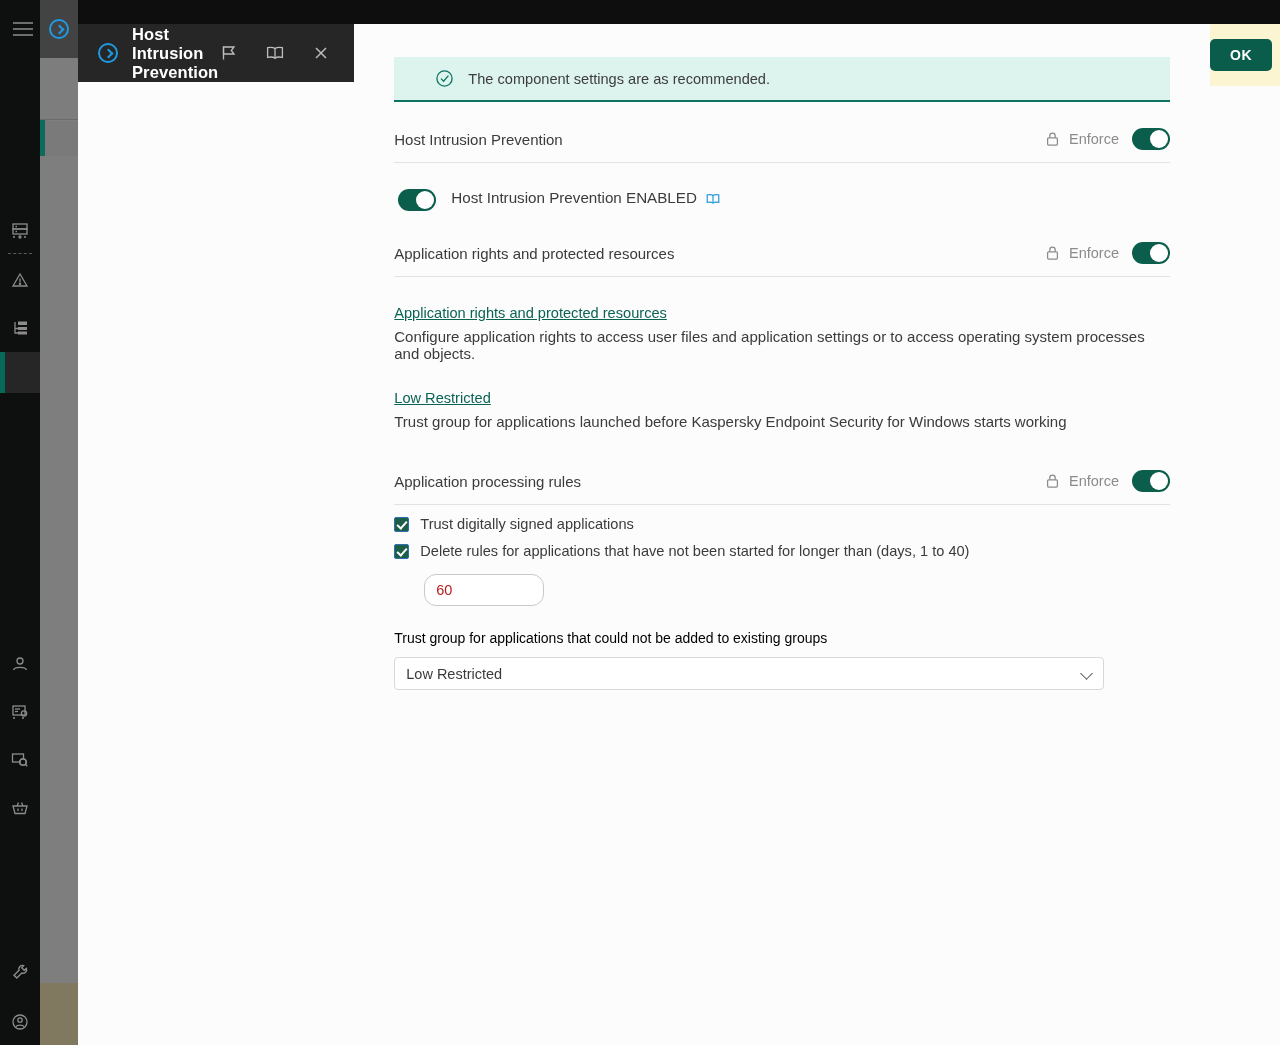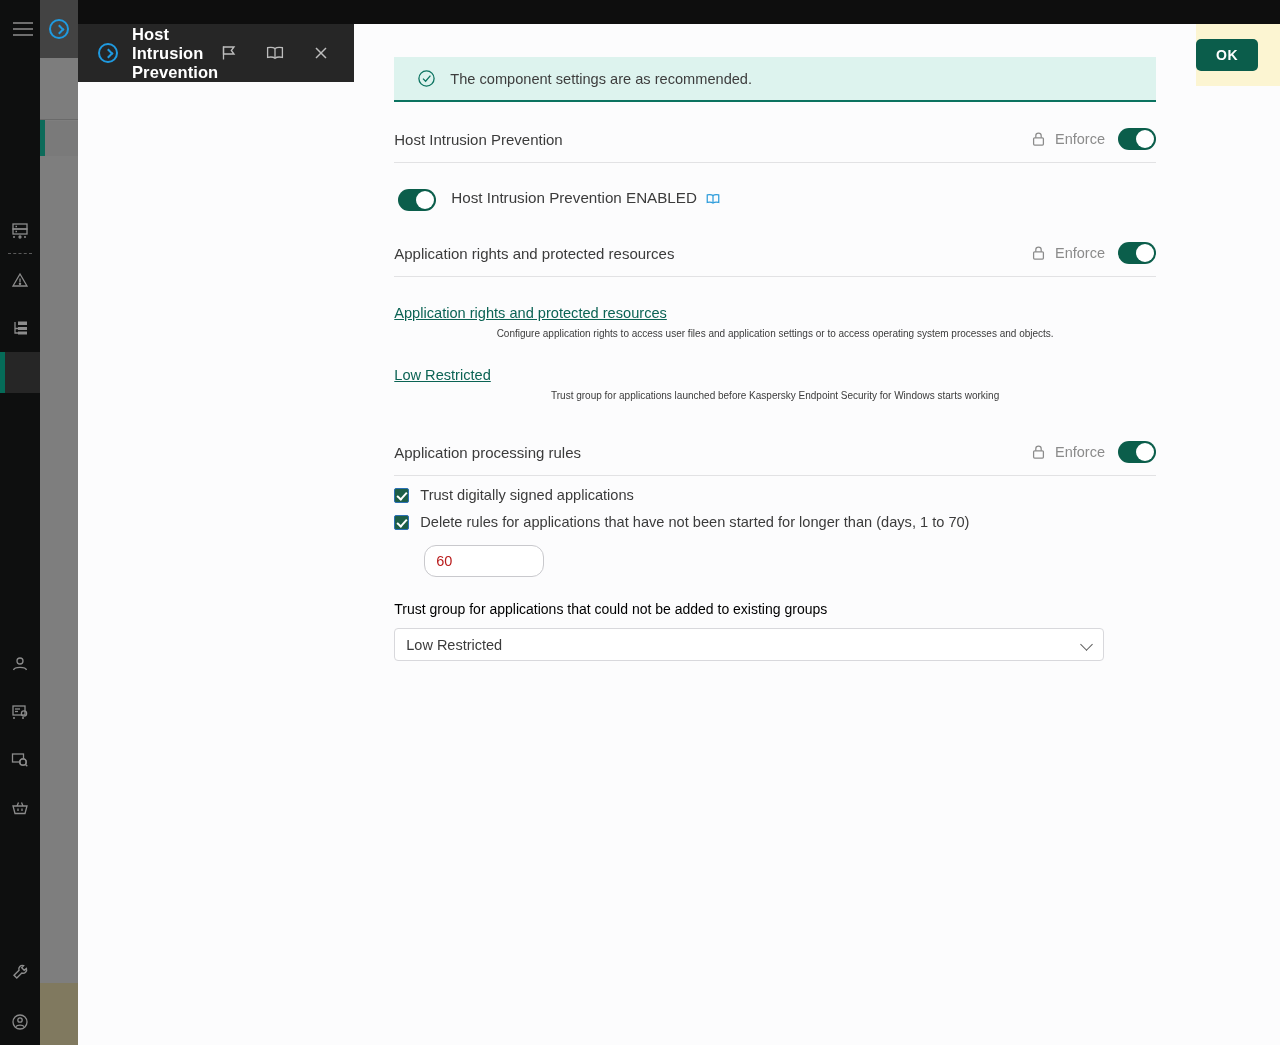--- a/index.html
+++ b/index.html
@@ -80,21 +80,21 @@
   .tb-actions { display:flex; align-items:center; gap:24px; padding-right: 8px;}
   .tb-btn { color:#bdbdbd; display:flex; align-items:center; justify-content:center;
             width:22px; height:22px; cursor:pointer; }
 
   .modal-body { flex:1 1 auto; overflow:hidden; position:relative; background:#fcfcfd; }
   .content { padding: 33px 40px 0 40px; }
 
   
   .banner {
     background:#ddf3ee; border-bottom:2px solid #0b7360;
-    height: 45px; display:flex; align-items:center; padding-left: 23px;
+    height: 45px; display:flex; align-items:center; padding-left: 41px;
     margin-bottom: 26px;
   }
   .banner-icon { color:#0b7360; display:flex; margin-right: 14px; }
   .banner-text { font-size:14.6px; color:#3d3d3d; }
 
   
   .section { margin-top: 0; }
   .sec-head {
     display:flex; align-items:center; justify-content:space-between;
     border-bottom:1px solid #e2e2e4; padding-bottom: 12px;
@@ -120,21 +120,21 @@
   .comp-text { margin-left: 15px; }
   .comp-title { font-size:15.2px; color:#3b3b3b; display:flex; align-items:flex-end; gap:8px; }
   .book-blue { color:#2d9cdb; display:flex; }
   .comp-desc {
     font-size:12.6px; color:#9a9a9a; line-height:1.42; margin-top:5px; max-width: 690px;
   }
 
   .link {
     color:#0b6354; font-size:14.6px; text-decoration:underline; cursor:pointer; display:inline-block;
   }
-  .para { font-size:10px; color:#3b3b3b; margin-top: 6px; text-align: center; }
+  .para { font-size:15px; color:#3b3b3b; margin-top: 6px; }
   .block { margin-top: 27px; }
 
   
   .cb-row { display:flex; align-items:center; margin-top: 11px; }
   .cb-row:first-child { margin-top: 16px; }
   .cb {
     width:15px; height:15px; border-radius:2px; background:#1d5e47;
     border:1px solid #2b6fb5; flex:0 0 auto; position:relative; cursor:pointer;
   }
   .cb::after {
@@ -159,21 +159,21 @@
   }
   .select-chev {
     position:absolute; right:13px; top:12px; width:9px; height:9px;
     border-right:1.6px solid #5a5a5a; border-bottom:1.6px solid #5a5a5a;
     transform: rotate(45deg); pointer-events:none;
   }
 
   
   .footer {
     flex:0 0 62px; height:62px; background:#fcf5d2;
-    display:flex; align-items:center; justify-content:flex-end; padding-right: 22px;
+    display:flex; align-items:center; justify-content:flex-end; padding-right: 8px;
   }
   .ok-btn {
     background:#0b5d4b; color:#fff; border:none; border-radius:5px;
     width:62px; height:32px; font-size:14px; font-weight:bold; cursor:pointer;
     font-family:"Liberation Sans", sans-serif; letter-spacing:.4px;
   }
 </style>
 </head>
 <body>
 
@@ -393,21 +393,21 @@
               <span class="switch big"></span>
             </span>
           </div>
 
           <div class="cb-row">
             <span class="cb"></span>
             <span class="cb-label">Trust digitally signed applications</span>
           </div>
           <div class="cb-row">
             <span class="cb"></span>
-            <span class="cb-label">Delete rules for applications that have not been started for longer than (days, 1 to 70)</span>
+            <span class="cb-label">Delete rules for applications that have not been started for longer than (days, 1 to 40)</span>
           </div>
 
           <input class="num-input" type="text" value="60" style="">
 
           <div class="field-label">Trust group for applications that could not be added to existing groups</div>
 
           <div class="select-wrap">
             <select class="select">
               <option>Low Restricted</option>
             </select>

